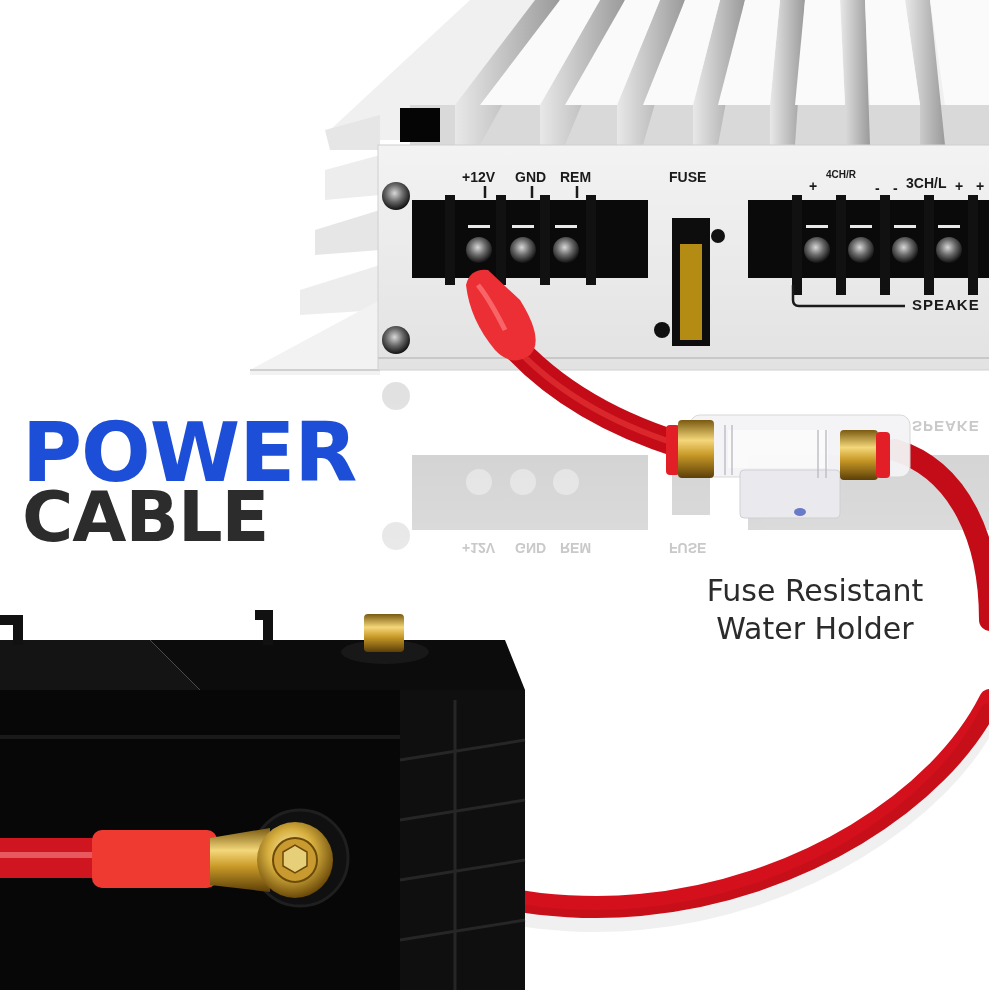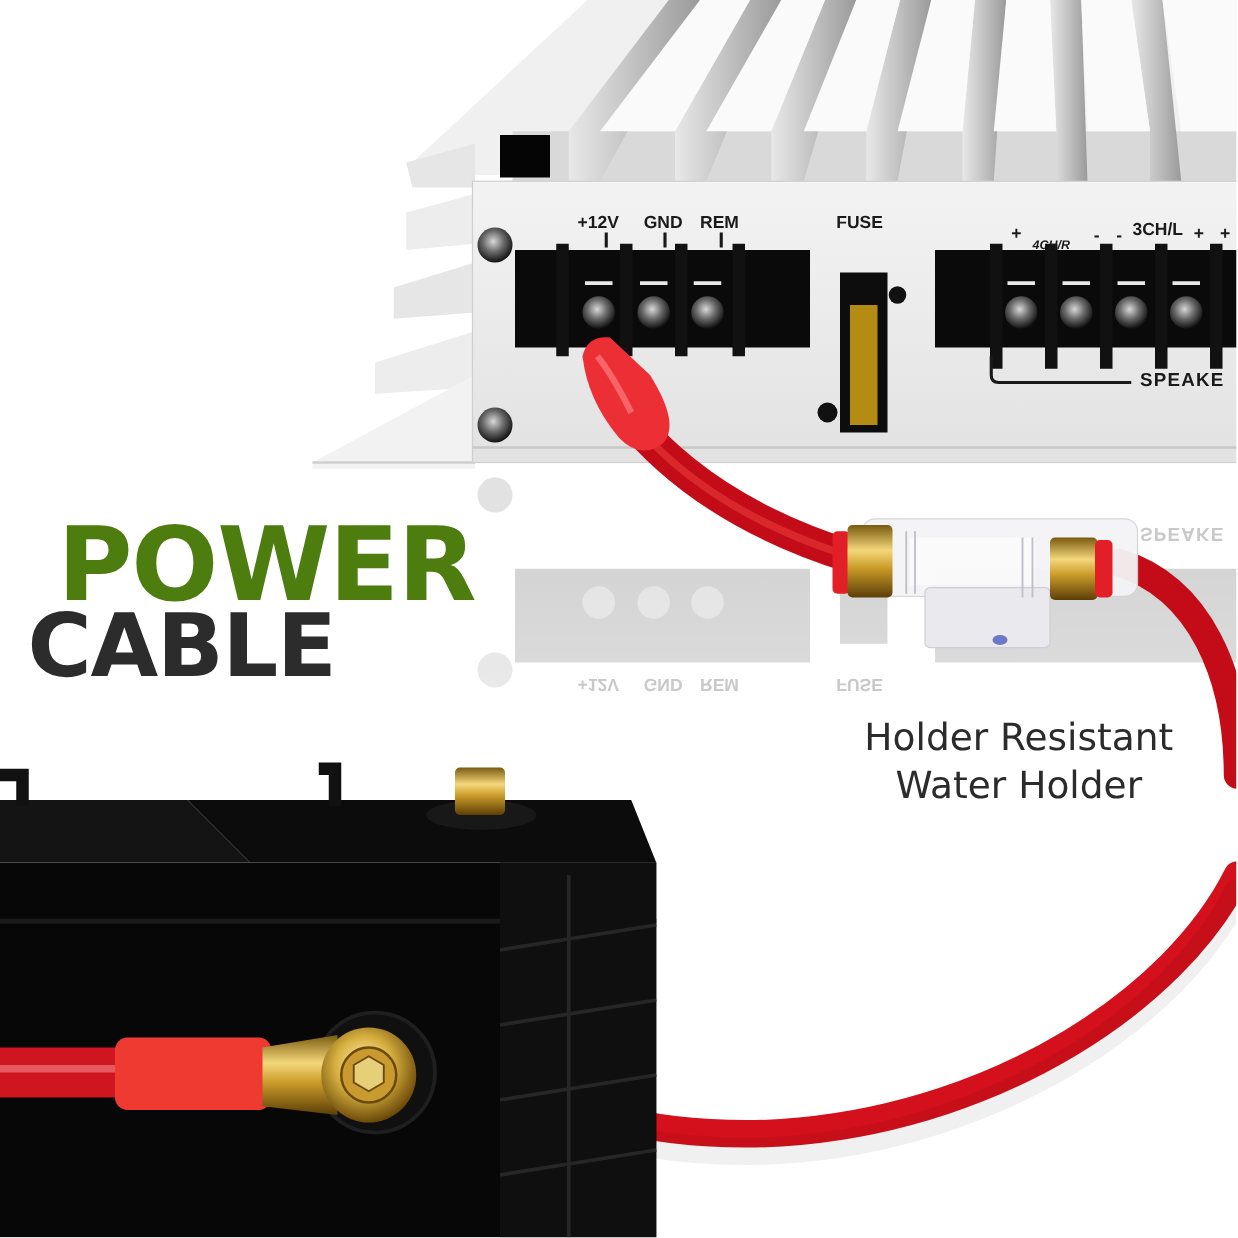--- a/index.html
+++ b/index.html
@@ -1,20 +1,20 @@
 <!DOCTYPE html>
 <html><head>
 <meta charset="utf-8">
 <style>
   html, body { margin:0; padding:0; }
   body { width:990px; height:990px; overflow:hidden; background:#ffffff; position:relative; font-family:"DejaVu Sans", sans-serif; }
   .stage { position:absolute; left:0; top:0; width:989px; height:990px; overflow:hidden; background:#ffffff; }
   svg.scene { position:absolute; left:0; top:0; width:990px; height:990px; }
   .headline { position:absolute; left:22px; font-family:"DejaVu Sans", sans-serif; font-weight:bold; letter-spacing:-1px; line-height:1; }
-  .headline.power { top:412px; font-size:82px; color:#4d7c0f;margin-left:24px; }
+  .headline.power { top:412px; font-size:82px; color:#1d4ed8; }
   .headline.cable { top:482px; font-size:70px; color:#2c2c2c; }
   .caption { position:absolute; left:660px; top:572px; width:310px; text-align:center; font-family:"DejaVu Sans", sans-serif; font-size:30px; line-height:38px; color:#2b2b2b; }
   .lbl { position:absolute; font-family:"Liberation Sans", sans-serif; font-weight:bold; color:#1a1a1a; }
   .refl { position:absolute; font-family:"Liberation Sans", sans-serif; font-weight:bold; color:#c9c9c9; transform:scaleY(-1); }
 </style>
 </head>
 <body>
 
 <div class="stage">
   <svg class="scene" viewBox="0 0 990 990">
@@ -210,35 +210,35 @@
       <circle cx="295" cy="860" r="38" fill="url(#lugg)"></circle>
       <circle cx="295" cy="860" r="22" fill="#c89a30" stroke="#6b4a08" stroke-width="2"></circle>
       <polygon points="283,852 295,845 307,852 307,866 295,873 283,866" fill="#e7cf7a" stroke="#6b4a08" stroke-width="1.5"></polygon>
     </g>
   </svg>
 
   <div class="lbl" style="left:462px; top:169px; font-size:14px;">+12V</div>
   <div class="lbl" style="left:515px; top:169px; font-size:14px;">GND</div>
   <div class="lbl" style="left:560px; top:169px; font-size:14px;">REM</div>
   <div class="lbl" style="left:669px; top:169px; font-size:14px;">FUSE</div>
-  <div class="lbl" style="left:826px; top:191px; font-size:10px;font-style:italic;">4CH/R</div>
+  <div class="lbl" style="left:826px; top:169px; font-size:10px;">4CH/R</div>
   <div class="lbl" style="left:906px; top:175px; font-size:14px;">3CH/L</div>
   <div class="lbl" style="left:809px; top:178px; font-size:14px;">+</div>
   <div class="lbl" style="left:875px; top:180px; font-size:14px;">-</div>
   <div class="lbl" style="left:893px; top:180px; font-size:14px;">-</div>
   <div class="lbl" style="left:955px; top:178px; font-size:14px;">+</div>
   <div class="lbl" style="left:976px; top:178px; font-size:14px;">+</div>
   <div class="lbl" style="left:912px; top:296px; font-size:15px; letter-spacing:1px;">SPEAKE</div>
 
   <div class="refl" style="left:462px; top:540px; font-size:14px;">+12V</div>
   <div class="refl" style="left:515px; top:540px; font-size:14px;">GND</div>
   <div class="refl" style="left:560px; top:540px; font-size:14px;">REM</div>
   <div class="refl" style="left:669px; top:540px; font-size:14px;">FUSE</div>
   <div class="refl" style="left:912px; top:418px; font-size:15px; letter-spacing:1px;">SPEAKE</div>
 
   <div class="headline power">POWER</div>
   <div class="headline cable">CABLE</div>
 
   <div class="caption">
-    <div>Holder Resistant</div>
+    <div>Fuse Resistant</div>
     <div>Water Holder</div>
   </div>
 </div>
 
 </body></html>

